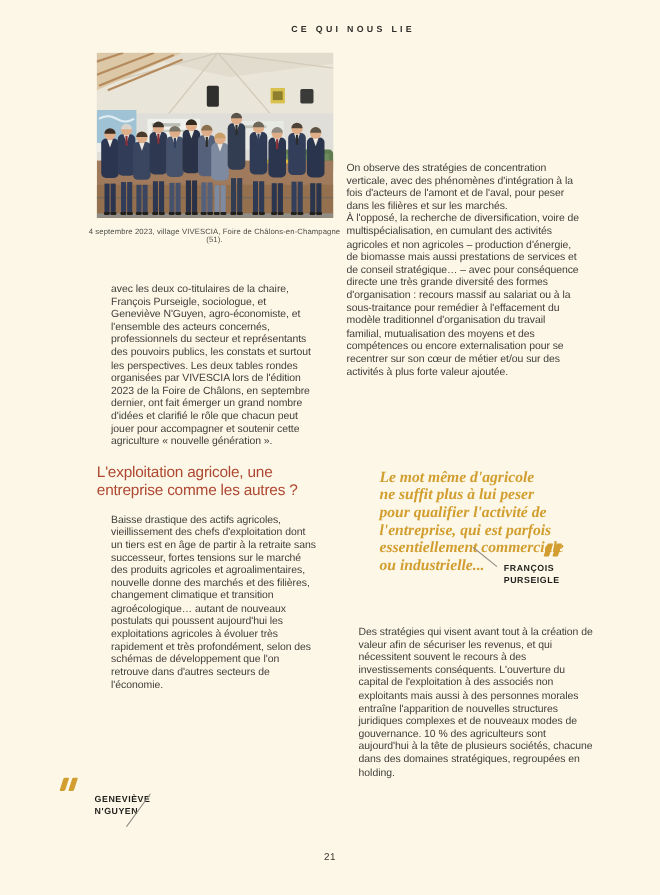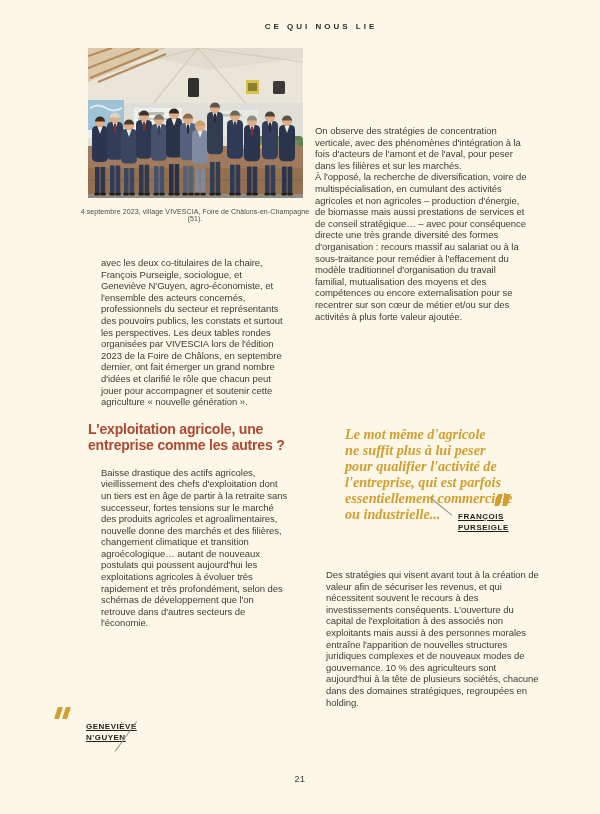--- a/index.html
+++ b/index.html
@@ -33,42 +33,42 @@
   }
   .photo svg{display:block;width:100%;height:100%;}
   .caption{
     position:absolute;left:80px;top:208px;width:230px;
     text-align:center;
     font-size:7px;color:#4B4A45;letter-spacing:0.1px;
   }
   .col{position:absolute;width:214px;font-size:9.5px;line-height:11.6px;letter-spacing:-0.05px;}
   .col p{margin:13px;}
   .col-left{left:88px;top:244px;}
-  .col-right-top{left:315px;top:125px;}
+  .col-right-top{left:315px;top:147px;}
   .col-right-bottom{left:326px;top:569px;}
   .subhead{
     font-family:"Liberation Sans",sans-serif;
     color:var(--accent-red);
-    font-size:14px;line-height:16.5px;font-weight:bold;
+    font-size:14px;line-height:16.5px;font-weight:normal;
     letter-spacing:-0.2px;
     margin:11px 0 8px 0;
   }
   .pullquote{
     position:absolute;
     font-family:"Liberation Serif",serif;
     font-style:italic;font-weight:bold;
     color:var(--gold);
     white-space:pre-line;
   }
   .pq-right{left:345px;top:427px;width:200px;font-size:14.2px;line-height:15.9px;}
   .pq-left{left:117px;top:596px;width:195px;font-size:14.2px;line-height:15.8px;}
   .attrib{
     position:absolute;
     font-size:8px;font-weight:bold;letter-spacing:0.5px;line-height:10.5px;
-    color:#1F1E1B;white-space:pre-line;text-decoration:underline;
+    color:#1F1E1B;white-space:pre-line;
   }
   .attrib-francois{left:458px;top:512px;}
   .attrib-genevieve{left:70px;top:722px;margin-left:16px;}
   .qmark{position:absolute;display:flex;gap:3px;}
   .qmark i{
     display:block;width:4.5px;height:12px;background:var(--gold);
     transform:skewX(-18deg);border-radius:1px;
   }
   .qmark-francois{left:496px;top:494px;}
   .qmark-genevieve{left:56px;top:707px;}

